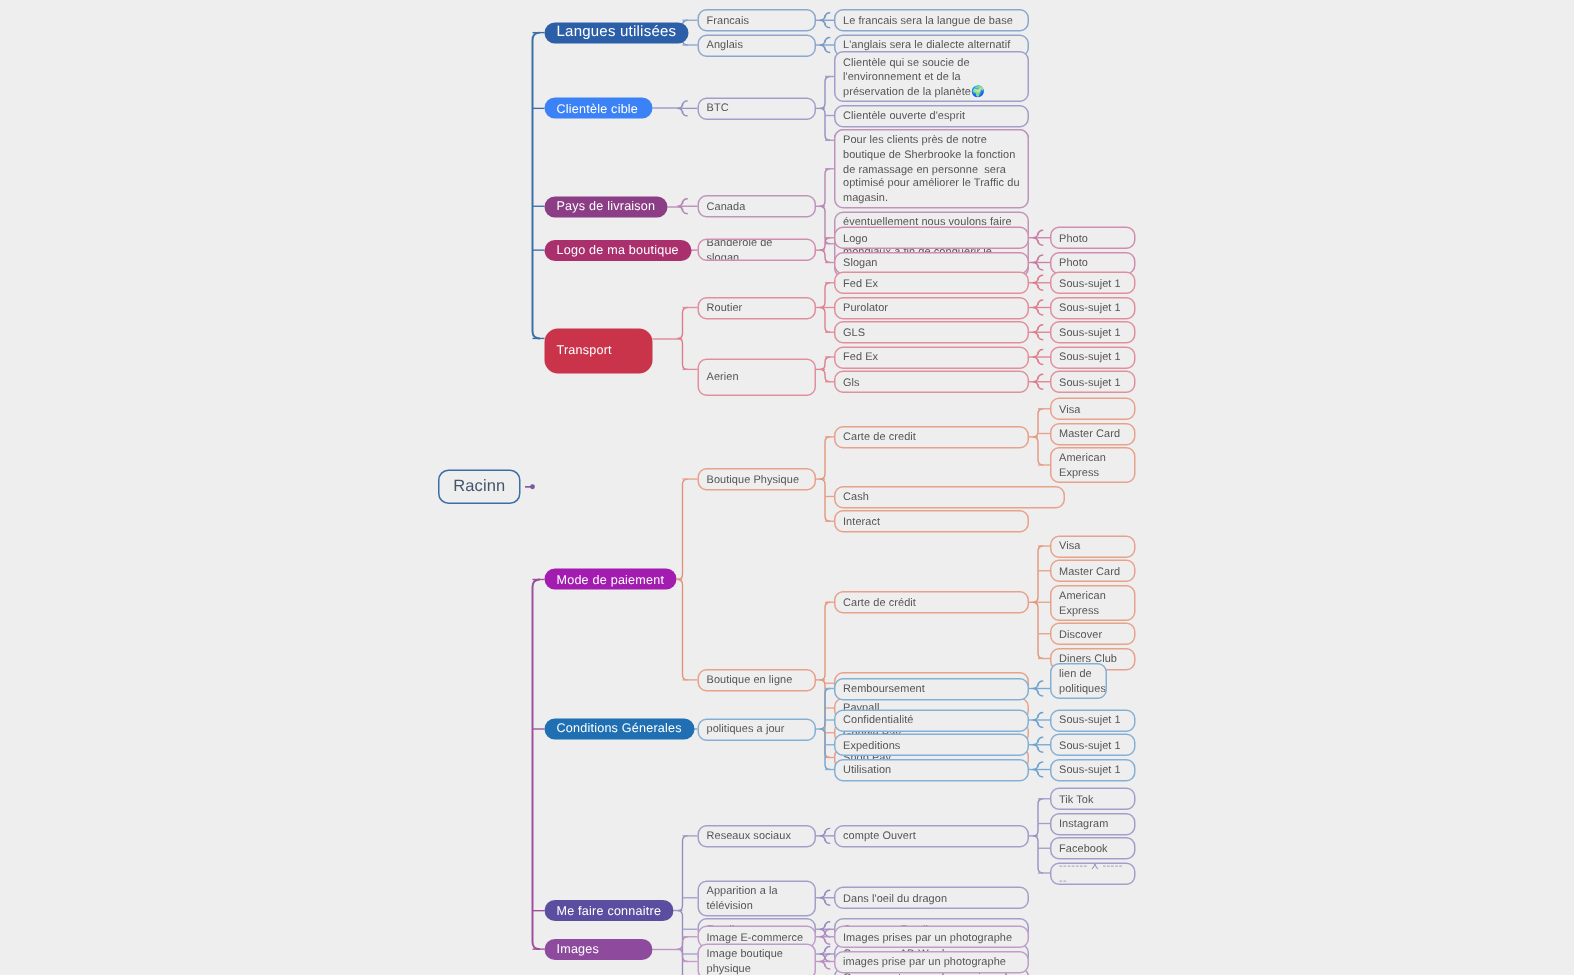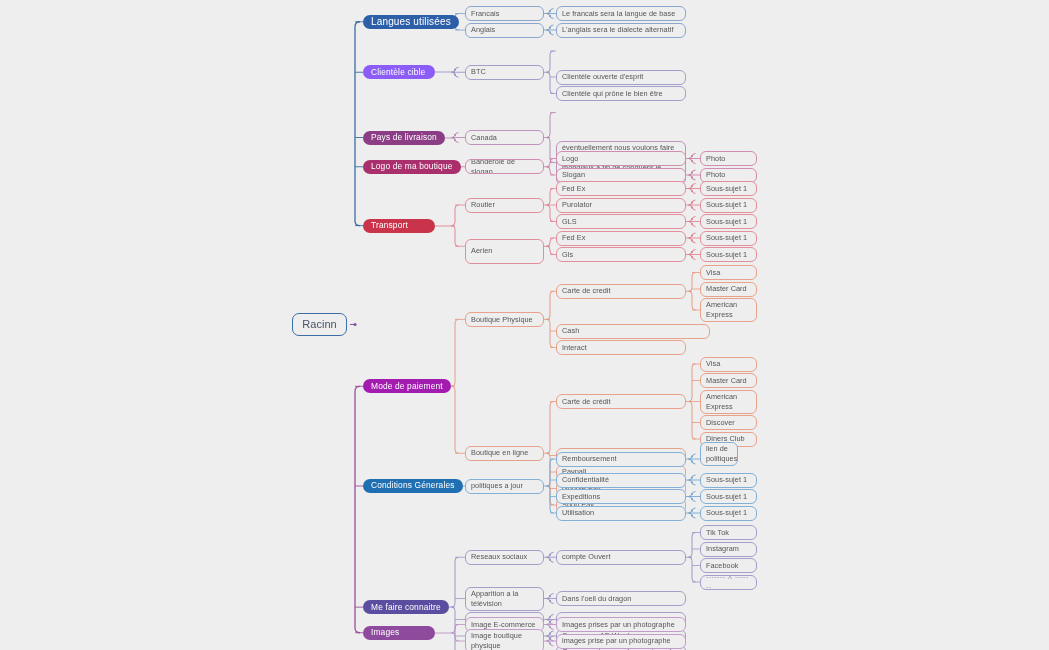--- a/index.html
+++ b/index.html
@@ -210,24 +210,26 @@
       <path d="M 355 607.125 L 363 607.125" fill="none" stroke="#9b4f9e" stroke-width="0.9"></path>
       <path d="M 355 632.75 L 363 632.75" fill="none" stroke="#9b4f9e" stroke-width="0.9"></path>
       <path d="M 350 324.5 L 355 324.5" fill="none" stroke="#9b4f9e" stroke-width="0.9"></path>
       <circle cx="355" cy="324.5" r="1.6" fill="#7a5a9e"></circle>
     </svg>
 <div class="node lvl4" style="left: 556px; top: 6px; width: 130px; height: 15px; border-color: rgb(139, 167, 207);"><span>Le francais sera la langue de base</span></div>
     <div class="node lvl3" style="left: 465px; top: 6px; width: 79px; height: 15px; border-color: rgb(139, 167, 207);"><span>Francais</span></div>
     <div class="node lvl4" style="left: 556px; top: 22.5px; width: 130px; height: 15px; border-color: rgb(139, 167, 207);"><span>L'anglais sera le dialecte alternatif</span></div>
     <div class="node lvl3" style="left: 465px; top: 22.5px; width: 79px; height: 15px; border-color: rgb(139, 167, 207);"><span>Anglais</span></div>
     <div class="node branch" style="left: 363px; top: 14.75px; width: auto; height: 14px; background: rgb(44, 95, 168); border-color: rgb(44, 95, 168); font-size: 10px; min-width: 72px;"><span>Langues utilisées</span></div>
+    <div class="node lvl4" style="left: 556px; top: 34px; width: 130px; height: 34px; border-color: rgb(161, 159, 202);"><span>Clientèle qui se soucie de l'environnement et de la préservation de la planète🌍</span></div>
     <div class="node lvl4" style="left: 556px; top: 69.5px; width: 130px; height: 15px; border-color: rgb(161, 159, 202);"><span>Clientèle ouverte d'esprit</span></div>
     <div class="node lvl4" style="left: 556px; top: 86px; width: 130px; height: 15px; border-color: rgb(161, 159, 202);"><span>Clientèle qui prône le bien être</span></div>
     <div class="node lvl3" style="left: 465px; top: 64.75px; width: 79px; height: 15px; border-color: rgb(161, 159, 202);"><span>BTC</span></div>
-    <div class="node branch" style="left: 363px; top: 65.25px; width: auto; height: 14px; background: #8b5cf6; border-color: rgb(84, 80, 158); font-size: 8.4px; min-width: 72px;"><span>Clientèle cible</span></div>
+    <div class="node branch" style="left: 363px; top: 65.25px; width: auto; height: 14px; background: #3b82f6; border-color: rgb(84, 80, 158); font-size: 8.4px; min-width: 72px;"><span>Clientèle cible</span></div>
+    <div class="node lvl4" style="left: 556px; top: 86px; width: 130px; height: 53px; border-color: rgb(191, 148, 188);"><span>Pour les clients près de notre boutique de Sherbrooke la fonction de ramassage en personne  sera optimisé pour améliorer le Traffic du magasin.</span></div>
     <div class="node lvl4" style="left: 556px; top: 140.5px; width: 130px; height: 44px; border-color: rgb(191, 148, 188);"><span>éventuellement nous voulons faire affaire avec des transporteurs mondiaux a fin de conquérir le marché international</span></div>
     <div class="node lvl3" style="left: 465px; top: 130px; width: 79px; height: 15px; border-color: rgb(191, 148, 188);"><span>Canada</span></div>
     <div class="node branch" style="left: 363px; top: 130.5px; width: auto; height: 14px; background: rgb(139, 61, 134); border-color: rgb(139, 61, 134); font-size: 8.4px; min-width: 72px;"><span>Pays de livraison</span></div>
     <div class="node lvl5" style="left: 700px; top: 151px; width: 57px; height: 15px; border-color: rgb(208, 141, 175);"><span>Photo</span></div>
     <div class="node lvl4" style="left: 556px; top: 151px; width: 130px; height: 15px; border-color: rgb(208, 141, 175);"><span>Logo</span></div>
     <div class="node lvl5" style="left: 700px; top: 167.5px; width: 57px; height: 15px; border-color: rgb(208, 141, 175);"><span>Photo</span></div>
     <div class="node lvl4" style="left: 556px; top: 167.5px; width: 130px; height: 15px; border-color: rgb(208, 141, 175);"><span>Slogan</span></div>
     <div class="node lvl3" style="left: 465px; top: 159.25px; width: 79px; height: 15px; border-color: rgb(208, 141, 175);"><span>Banderole de slogan</span></div>
     <div class="node branch" style="left: 363px; top: 159.75px; width: auto; height: 14px; background: rgb(169, 47, 109); border-color: rgb(169, 47, 109); font-size: 8.4px; min-width: 72px;"><span>Logo de ma boutique</span></div>
     <div class="node lvl5" style="left: 700px; top: 181px; width: 57px; height: 15px; border-color: rgb(225, 143, 156);"><span>Sous-sujet 1</span></div>
@@ -235,21 +237,21 @@
     <div class="node lvl5" style="left: 700px; top: 197.5px; width: 57px; height: 15px; border-color: rgb(225, 143, 156);"><span>Sous-sujet 1</span></div>
     <div class="node lvl4" style="left: 556px; top: 197.5px; width: 130px; height: 15px; border-color: rgb(225, 143, 156);"><span>Purolator</span></div>
     <div class="node lvl5" style="left: 700px; top: 214px; width: 57px; height: 15px; border-color: rgb(225, 143, 156);"><span>Sous-sujet 1</span></div>
     <div class="node lvl4" style="left: 556px; top: 214px; width: 130px; height: 15px; border-color: rgb(225, 143, 156);"><span>GLS</span></div>
     <div class="node lvl3" style="left: 465px; top: 197.5px; width: 79px; height: 15px; border-color: rgb(225, 143, 156);"><span>Routier</span></div>
     <div class="node lvl5" style="left: 700px; top: 230.5px; width: 57px; height: 15px; border-color: rgb(225, 143, 156);"><span>Sous-sujet 1</span></div>
     <div class="node lvl4" style="left: 556px; top: 230.5px; width: 130px; height: 15px; border-color: rgb(225, 143, 156);"><span>Fed Ex</span></div>
     <div class="node lvl5" style="left: 700px; top: 247px; width: 57px; height: 15px; border-color: rgb(225, 143, 156);"><span>Sous-sujet 1</span></div>
     <div class="node lvl4" style="left: 556px; top: 247px; width: 130px; height: 15px; border-color: rgb(225, 143, 156);"><span>Gls</span></div>
     <div class="node lvl3" style="left: 465px; top: 238.75px; width: 79px; height: 25px; border-color: rgb(225, 143, 156);"><span>Aerien</span></div>
-    <div class="node branch" style="left: 363px; top: 218.625px; width: auto; height: 14px; background: rgb(201, 52, 75); border-color: rgb(201, 52, 75); font-size: 8.4px; min-width: 72px;"><span>Transport</span></div>
+    <div class="node branch" style="left: 363px; top: 218.625px; width: auto; height: 30px; background: rgb(201, 52, 75); border-color: rgb(201, 52, 75); font-size: 8.4px; min-width: 72px;"><span>Transport</span></div>
     <div class="node lvl5" style="left: 700px; top: 265px; width: 57px; height: 15px; border-color: rgb(231, 162, 139);"><span>Visa</span></div>
     <div class="node lvl5" style="left: 700px; top: 281.5px; width: 57px; height: 15px; border-color: rgb(231, 162, 139);"><span>Master Card</span></div>
     <div class="node lvl5" style="left: 700px; top: 298px; width: 57px; height: 24px; border-color: rgb(231, 162, 139);"><span>American Express</span></div>
     <div class="node lvl4" style="left: 556px; top: 283.75px; width: 130px; height: 15px; border-color: rgb(231, 162, 139);"><span>Carte de credit</span></div>
     <div class="node lvl4" style="left: 556px; top: 323.5px; width: 154px; height: 15px; border-color: rgb(231, 162, 139);"><span>Cash</span></div>
     <div class="node lvl4" style="left: 556px; top: 340px; width: 130px; height: 15px; border-color: rgb(231, 162, 139);"><span>Interact</span></div>
     <div class="node lvl3" style="left: 465px; top: 311.875px; width: 79px; height: 15px; border-color: rgb(231, 162, 139);"><span>Boutique Physique</span></div>
     <div class="node lvl5" style="left: 700px; top: 356.5px; width: 57px; height: 15px; border-color: rgb(231, 162, 139);"><span>Visa</span></div>
     <div class="node lvl5" style="left: 700px; top: 373px; width: 57px; height: 15px; border-color: rgb(231, 162, 139);"><span>Master Card</span></div>
     <div class="node lvl5" style="left: 700px; top: 389.5px; width: 57px; height: 24px; border-color: rgb(231, 162, 139);"><span>American Express</span></div>

